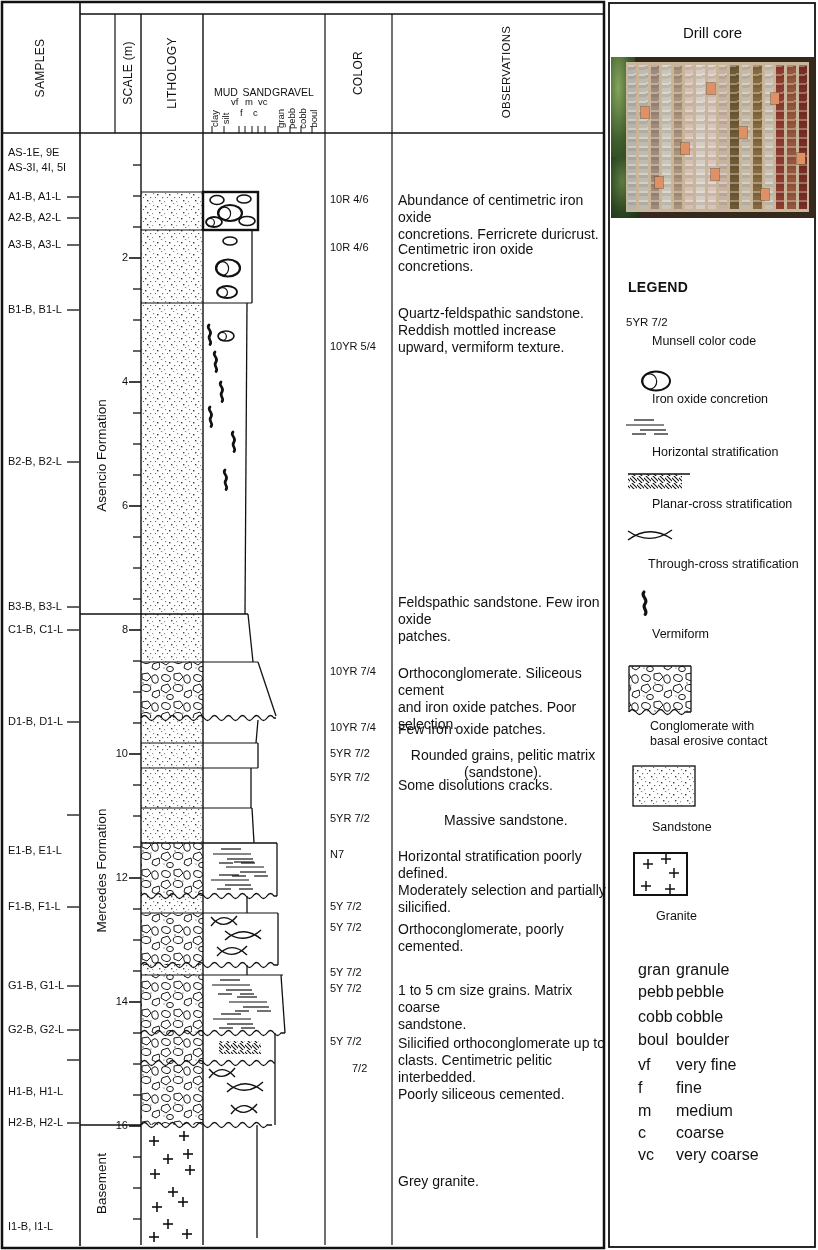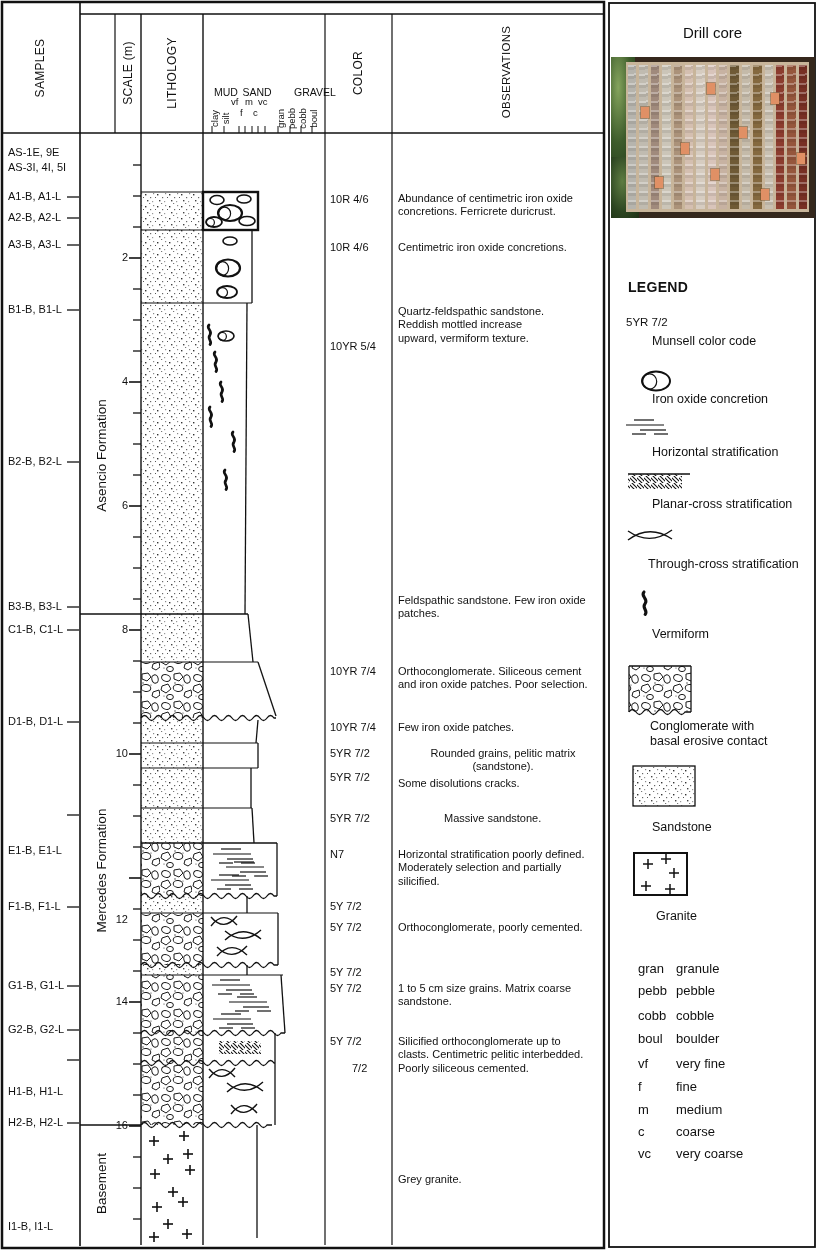--- a/index.html
+++ b/index.html
@@ -8,26 +8,26 @@
   #log{position:absolute;left:0;top:0;z-index:1;}
   .txt{position:absolute;z-index:2;white-space:nowrap;}
   .colhead{transform:rotate(-90deg);transform-origin:center;font-size:12px;text-align:center;letter-spacing:.3px;}
   .fmt{width:170px;text-align:center;transform:rotate(-90deg);transform-origin:center;font-size:13.5px;}
   .gt-rot{width:30px;text-align:center;transform:rotate(-90deg);transform-origin:center;font-size:9.5px;}
   .gt-h{font-size:9.5px;}
   .ghead{font-size:10.5px;text-align:center;}
   .slabel{left:104px;width:24px;text-align:right;font-size:11px;}
   .sample{left:8px;font-size:11px;}
   .ccode{font-size:11px;}
-  .obs{left:398px;width:210px;font-size:11px;line-height:1.22;white-space:pre-line;}
+  .obs{left:398px;width:210px;font-size:14px;line-height:1.22;white-space:pre-line;}
   .legend-label{font-size:12.5px;white-space:pre-line;line-height:1.2;}
   .dc-title{left:609px;top:24px;width:207px;text-align:center;font-size:15px;}
   .lg-head{left:628px;top:279px;font-size:14px;font-weight:bold;letter-spacing:.3px;}
   .munsell{left:626px;top:316px;font-size:11.5px;}
-  .abbr-row{left:638px;font-size:13px;}
+  .abbr-row{left:638px;font-size:16px;}
   .abbr-row .ab{display:inline-block;width:38px;}
   .photo{position:absolute;left:611px;top:57px;width:204px;height:161px;background:#35281d;z-index:2;overflow:hidden;}
   .foliage{position:absolute;z-index:1;}
   .f1{left:0;top:0;width:24px;height:102px;background:radial-gradient(ellipse at 30% 30%,#85a45d,#3d5c2b 55%,#243d1c);}
   .f2{left:0;top:100px;width:28px;height:61px;background:radial-gradient(ellipse at 40% 40%,#5d7c41,#2c4521 60%,#1c3015);}
   .tray{position:absolute;left:15px;top:5px;right:6px;bottom:6px;background:#c8b59a;display:flex;gap:3px;
         padding:3px 2px;z-index:2;}
   .core{flex:1;background-image:repeating-linear-gradient(175deg,rgba(255,255,255,.30) 0 2px,rgba(0,0,0,.08) 2px 5px,rgba(255,255,255,0) 5px 9px);}
   .chip{position:absolute;z-index:3;width:8px;height:11px;background:#e09065;box-shadow:0 0 0 1px rgba(120,80,40,.5);}
 </style>
@@ -305,21 +305,21 @@
       </g>
     </svg>
 
   <div class="txt colhead" style="left:-40px;top:61px;width:160px;">SAMPLES</div>
   <div class="txt colhead" style="left:48px;top:66px;width:160px;">SCALE (m)</div>
   <div class="txt colhead" style="left:92px;top:66px;width:160px;">LITHOLOGY</div>
   <div class="txt colhead" style="left:278px;top:66px;width:160px;">COLOR</div>
   <div class="txt colhead" style="left:418px;top:66px;width:175px;font-size:11.5px;">OBSERVATIONS</div>
   <div class="txt ghead" style="left:211px;top:86px;width:30px;">MUD</div>
   <div class="txt ghead" style="left:241px;top:86px;width:32px;">SAND</div>
-  <div class="txt ghead" style="left:271px;top:86px;width:44px;margin-left:22px;">GRAVEL</div>
+  <div class="txt ghead" style="left:271px;top:86px;width:44px;">GRAVEL</div>
 
   <div>
 
   <div class="txt gt-rot" style="left: 199px; top: 113px;"><span>clay</span></div>
       <div class="txt gt-rot" style="left: 210px; top: 113px;"><span>silt</span></div>
       <div class="txt gt-h" style="left: 231px; top: 96px;"><span>vf</span></div>
       <div class="txt gt-h" style="left: 240px; top: 107px;"><span>f</span></div>
       <div class="txt gt-h" style="left: 245px; top: 96px;"><span>m</span></div>
       <div class="txt gt-h" style="left: 253px; top: 107px;"><span>c</span></div>
       <div class="txt gt-h" style="left: 258px; top: 96px;"><span>vc</span></div>
@@ -334,21 +334,21 @@
       <div class="txt fmt" style="left: 16px; top: 863px;"><span>Mercedes Formation</span></div>
       <div class="txt fmt" style="left: 16px; top: 1176px;"><span>Basement</span></div>
     </div>
   <div>
 
   <div class="txt slabel" style="top: 251px;"><span>2</span></div>
       <div class="txt slabel" style="top: 375px;"><span>4</span></div>
       <div class="txt slabel" style="top: 499px;"><span>6</span></div>
       <div class="txt slabel" style="top: 623px;"><span>8</span></div>
       <div class="txt slabel" style="top: 747px;"><span>10</span></div>
-      <div class="txt slabel" style="top: 913px;"><span>12</span></div>
+      <div class="txt slabel" style="top: 871px;"><span>12</span></div>
       <div class="txt slabel" style="top: 995px;"><span>14</span></div>
       <div class="txt slabel" style="top: 1119px;"><span>16</span></div>
     </div>
   <div>
 
   <div class="txt sample" style="top: 146px;"><span>AS-1E, 9E</span></div>
       <div class="txt sample" style="top: 161px;"><span>AS-3I, 4I, 5I</span></div>
       <div class="txt sample" style="top: 190px;"><span>A1-B, A1-L</span></div>
       <div class="txt sample" style="top: 211px;"><span>A2-B, A2-L</span></div>
       <div class="txt sample" style="top: 238px;"><span>A3-B, A3-L</span></div>

